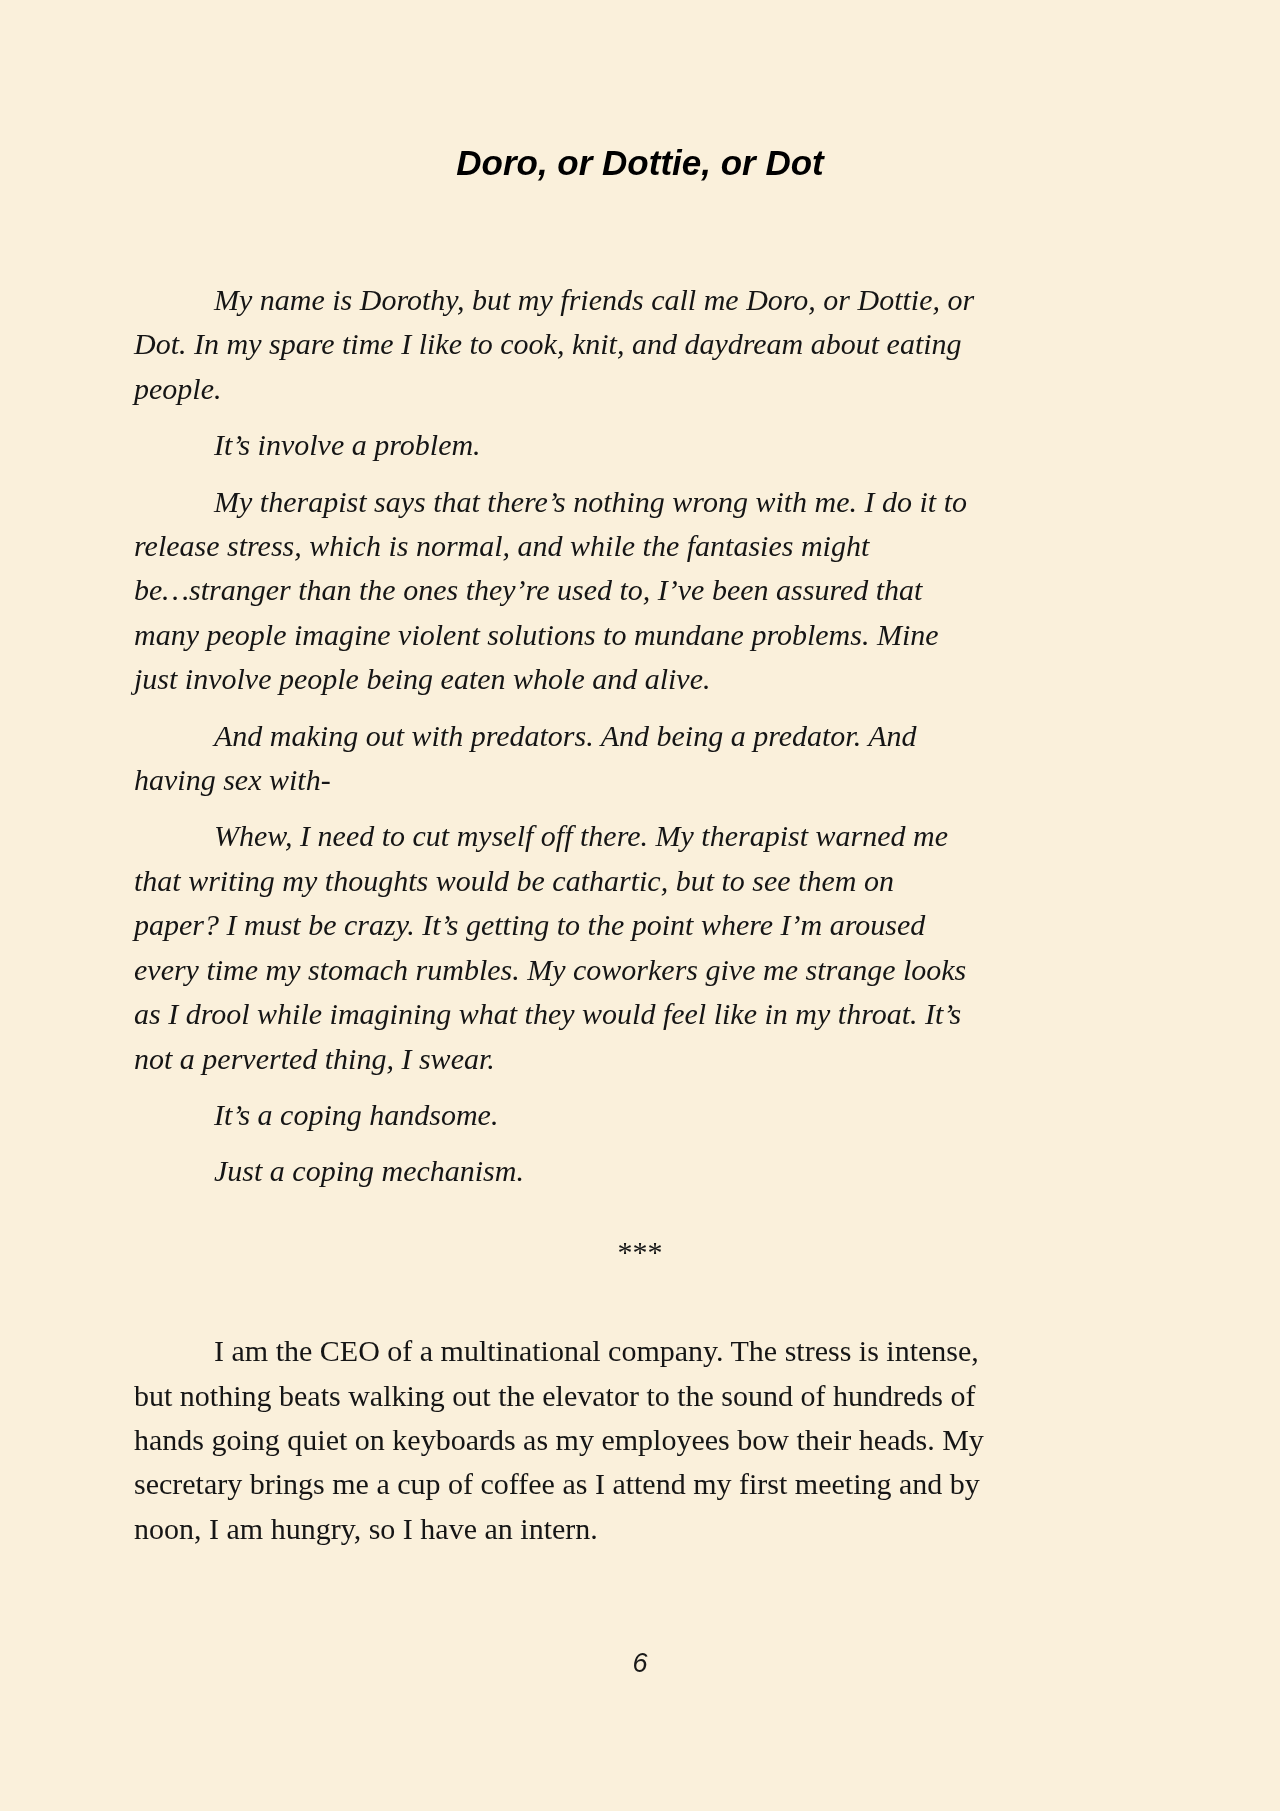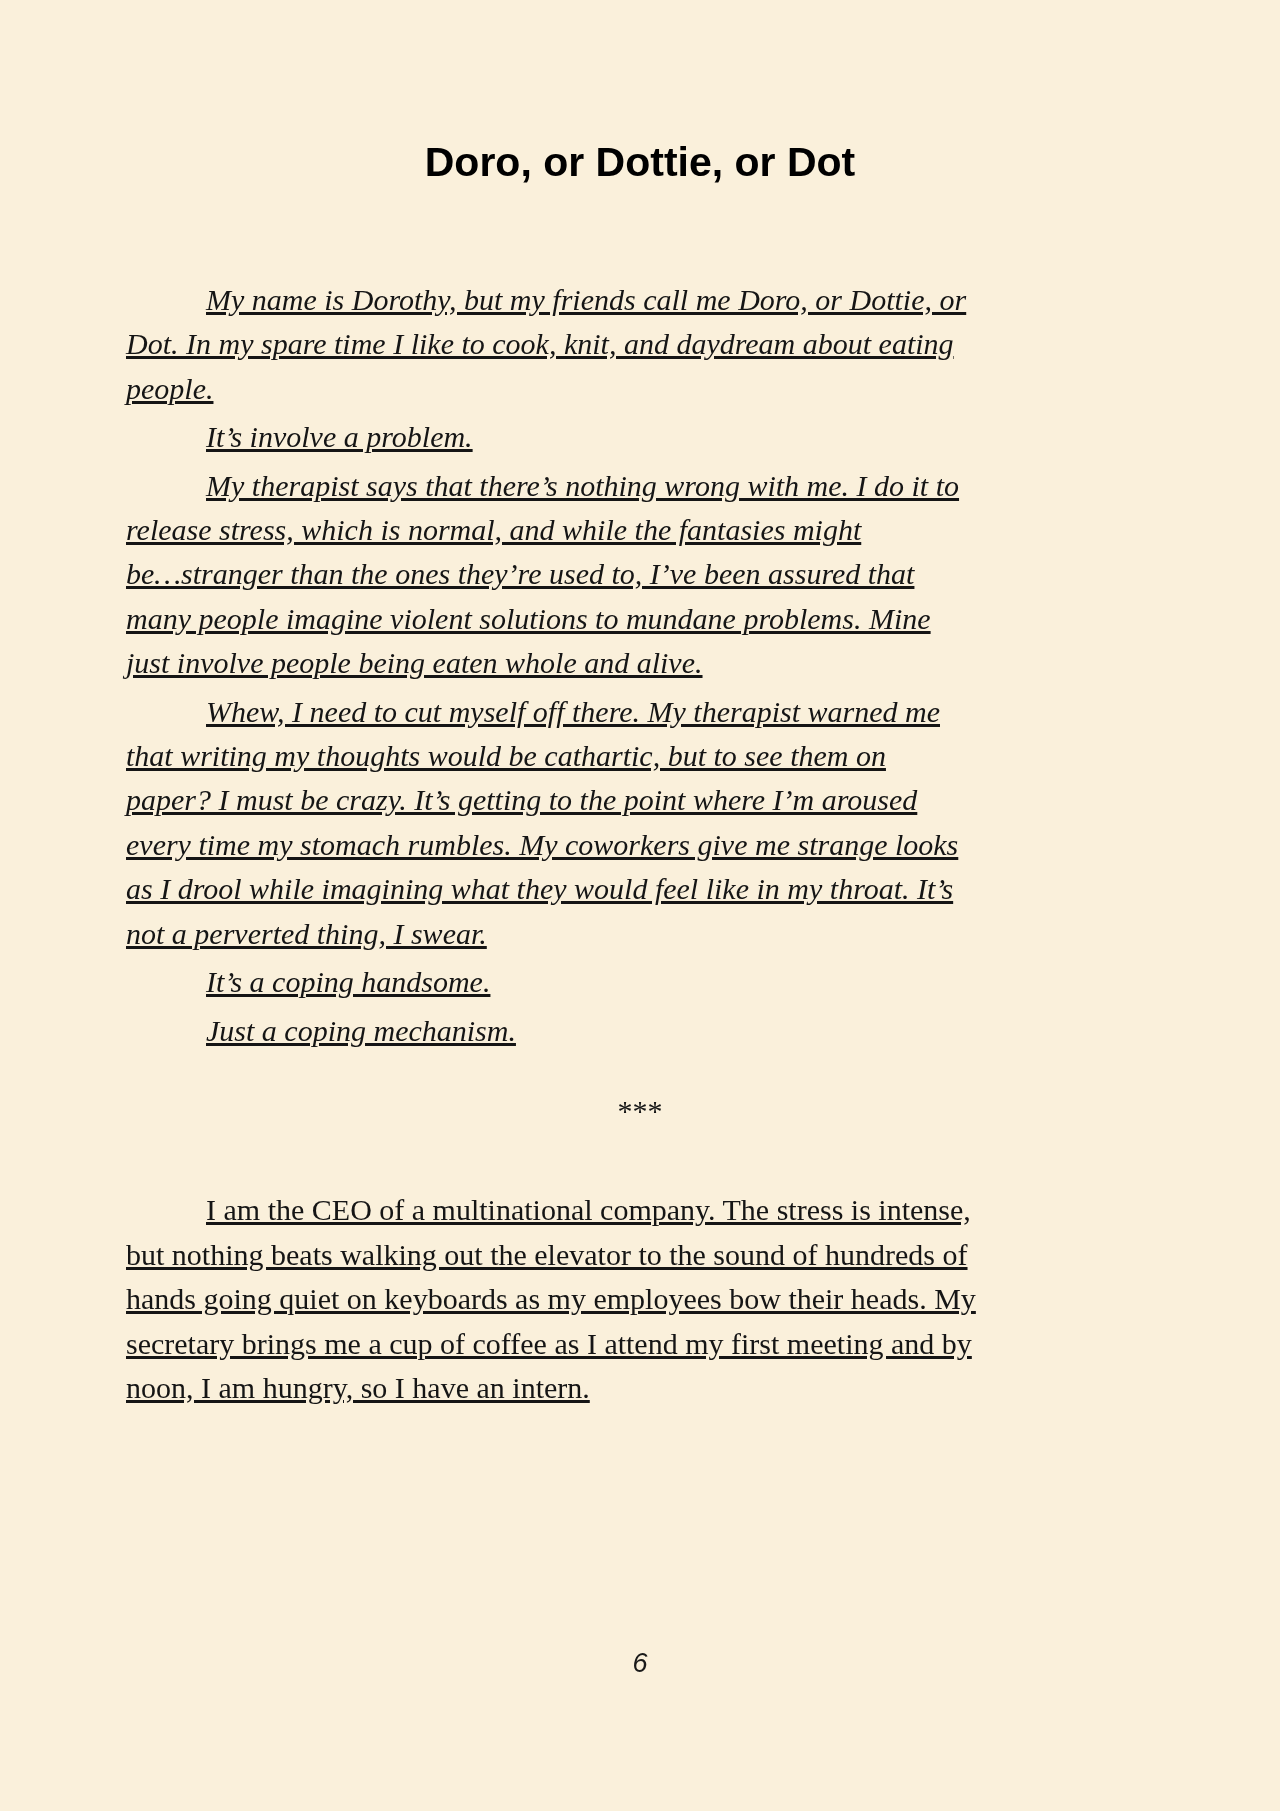--- a/index.html
+++ b/index.html
@@ -14,38 +14,38 @@
     position: relative;
     width: 1036px;
     margin: 0 auto;
     padding: 0 0;
   }
   .chapter-title {
     margin: 145px 0 0 0;
     text-align: center;
     font-family: "Liberation Sans", sans-serif;
     font-weight: bold;
-    font-size: 41px;
+    font-size: 35px;
     line-height: 35px;
     color: #000000;
+    font-style: italic;
   }
   .body-text {
     font-family: "Liberation Serif", serif;
     font-size: 30px;
     line-height: 44.4px;
     color: #151515;
     white-space: nowrap;
   }
   .section { display: block; }
   .section-opening { margin-top: 98px; }
   .section-opening p { font-style: italic; }
   .section p {
-    margin: 4px;
+    margin: 12px;
     text-indent: 80px;
-    text-decoration: underline;
   }
   .scene-separator {
     margin: 36px 0 55px 0;
     text-align: center;
     font-family: "Liberation Serif", serif;
     font-size: 30px;
     line-height: 44.4px;
     font-style: normal;
     color: #151515;
   }
@@ -66,20 +66,21 @@
 <body style="background: rgb(250, 240, 219);">
 
 <div class="page">
   <h1 class="chapter-title" style="color: rgb(0, 0, 0);">Doro, or Dottie, or Dot</h1>
 
   <div class="body-text" style="color: rgb(21, 21, 21);">
     <div class="section section-opening">
         <p>My name is Dorothy, but my friends call me Doro, or Dottie, or<br>Dot. In my spare time I like to cook, knit, and daydream about eating<br>people.</p>
         <p>It’s involve a problem.</p>
         <p>My therapist says that there’s nothing wrong with me. I do it to<br>release stress, which is normal, and while the fantasies might<br>be…stranger than the ones they’re used to, I’ve been assured that<br>many people imagine violent solutions to mundane problems. Mine<br>just involve people being eaten whole and alive.</p>
+        <p>And making out with predators. And being a predator. And<br>having sex with-</p>
         <p>Whew, I need to cut myself off there. My therapist warned me<br>that writing my thoughts would be cathartic, but to see them on<br>paper? I must be crazy. It’s getting to the point where I’m aroused<br>every time my stomach rumbles. My coworkers give me strange looks<br>as I drool while imagining what they would feel like in my throat. It’s<br>not a perverted thing, I swear.</p>
         <p>It’s a coping handsome.</p>
         <p>Just a coping mechanism.</p>
       </div>
 
     <div class="scene-separator" style="color: rgb(21, 21, 21);">***</div>
 
     <div class="section section-ceo">
         <p>I am the CEO of a multinational company. The stress is intense,<br>but nothing beats walking out the elevator to the sound of hundreds of<br>hands going quiet on keyboards as my employees bow their heads. My<br>secretary brings me a cup of coffee as I attend my first meeting and by<br>noon, I am hungry, so I have an intern.</p>
       </div>

